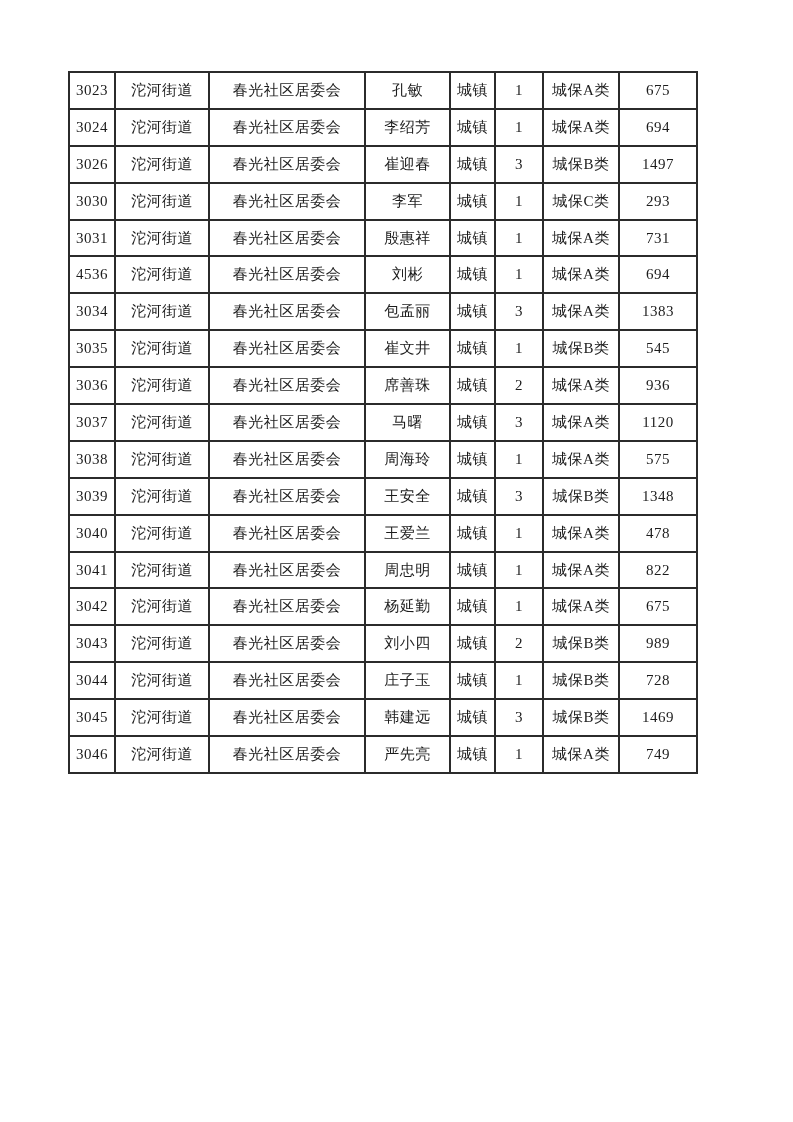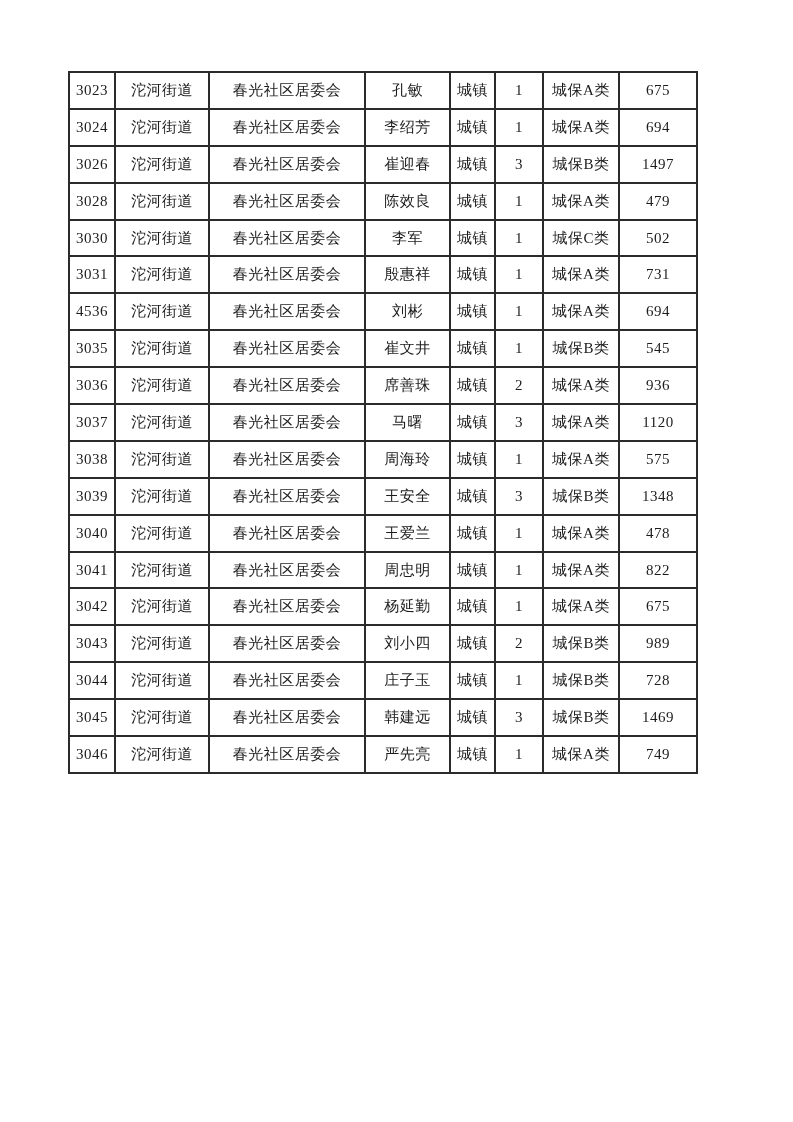--- a/index.html
+++ b/index.html
@@ -77,58 +77,58 @@
           <td>3026</td>
           <td>沱河街道</td>
           <td>春光社区居委会</td>
           <td>崔迎春</td>
           <td>城镇</td>
           <td>3</td>
           <td>城保B类</td>
           <td>1497</td>
         </tr>
         <tr>
-          <td>3028</td>
-          <td>沱河街道</td>
-          <td>春光社区居委会</td>
-          <td>陈效良</td>
-          <td>城镇</td>
-          <td>1</td>
-          <td>城保A类</td>
-          <td>479</td>
-        </tr>
-        <tr>
           <td>3030</td>
           <td>沱河街道</td>
           <td>春光社区居委会</td>
           <td>李军</td>
           <td>城镇</td>
           <td>1</td>
           <td>城保C类</td>
-          <td>502</td>
+          <td>293</td>
         </tr>
         <tr>
           <td>3031</td>
           <td>沱河街道</td>
           <td>春光社区居委会</td>
           <td>殷惠祥</td>
           <td>城镇</td>
           <td>1</td>
           <td>城保A类</td>
           <td>731</td>
         </tr>
         <tr>
           <td>4536</td>
           <td>沱河街道</td>
           <td>春光社区居委会</td>
           <td>刘彬</td>
           <td>城镇</td>
           <td>1</td>
           <td>城保A类</td>
           <td>694</td>
+        </tr>
+        <tr>
+          <td>3034</td>
+          <td>沱河街道</td>
+          <td>春光社区居委会</td>
+          <td>包孟丽</td>
+          <td>城镇</td>
+          <td>3</td>
+          <td>城保A类</td>
+          <td>1383</td>
         </tr>
         <tr>
           <td>3035</td>
           <td>沱河街道</td>
           <td>春光社区居委会</td>
           <td>崔文井</td>
           <td>城镇</td>
           <td>1</td>
           <td>城保B类</td>
           <td>545</td>

